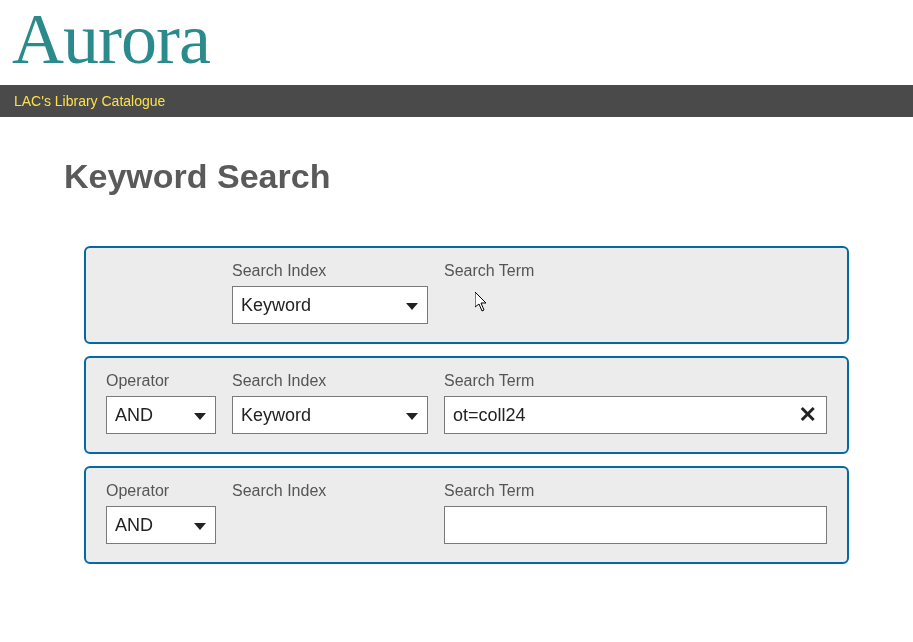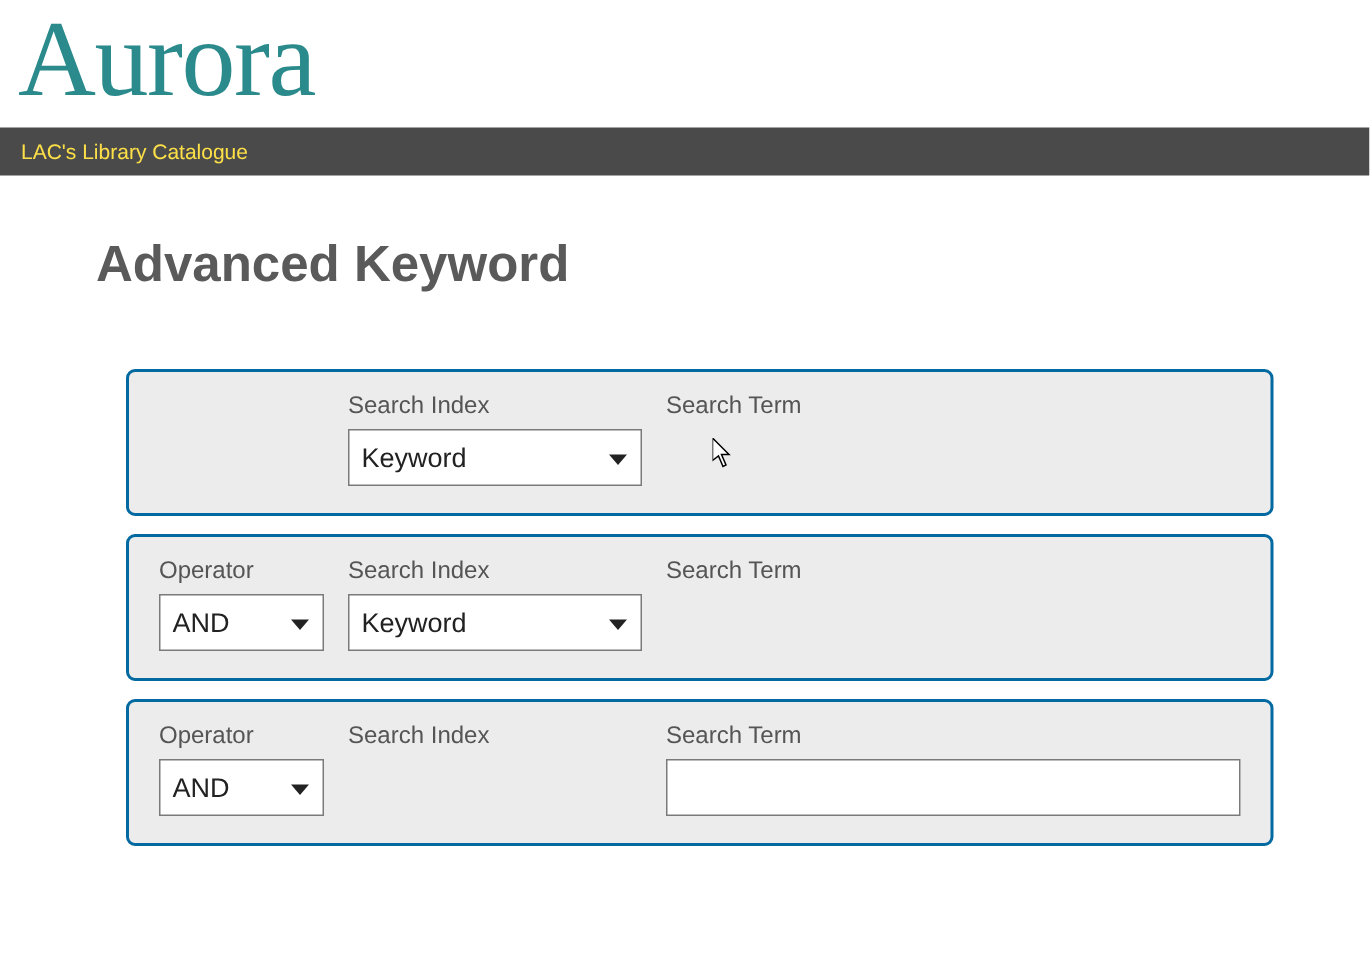--- a/index.html
+++ b/index.html
@@ -108,21 +108,21 @@
 </head>
 <body>
 
 <div class="logo">Aurora</div>
 
 <div class="topbar">
   <span>LAC's Library Catalogue</span>
 </div>
 
 <div class="content">
-  <h1 class="page-title">Advanced Keyword</h1>
+  <h1 class="page-title">Keyword Search</h1>
 
   <div class="search-rows">
 
     <div class="search-row">
       <div class="col-spacer"></div>
       <div class="col col-index">
         <span class="field-label">Search Index</span>
         <div class="sel-wrap">
           <select class="sel">
             <option>Keyword</option>
@@ -149,20 +149,24 @@
       <div class="col col-index">
         <span class="field-label">Search Index</span>
         <div class="sel-wrap">
           <select class="sel">
             <option>Keyword</option>
           </select>
         </div>
       </div>
       <div class="col col-term">
         <span class="field-label">Search Term</span>
+        <div class="term-wrap">
+          <input class="txt" type="text" style="padding-right: 34px;" value="ot=coll24">
+          <span class="clear-x">✕</span>
+        </div>
       </div>
     </div>
 
     <div class="search-row">
       <div class="col col-operator">
         <span class="field-label">Operator</span>
         <div class="sel-wrap">
           <select class="sel">
             <option>AND</option>
           </select>

